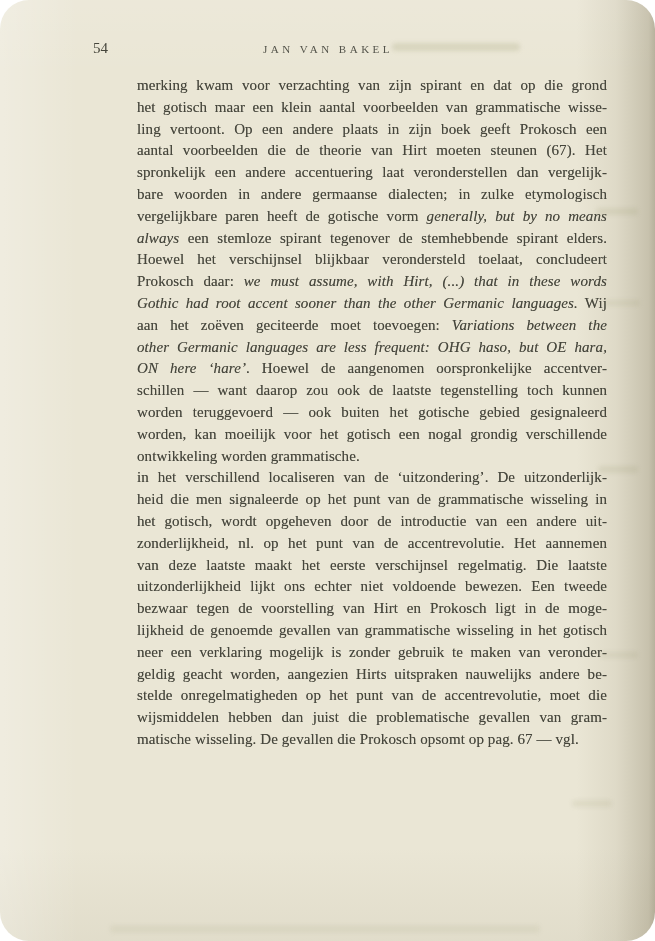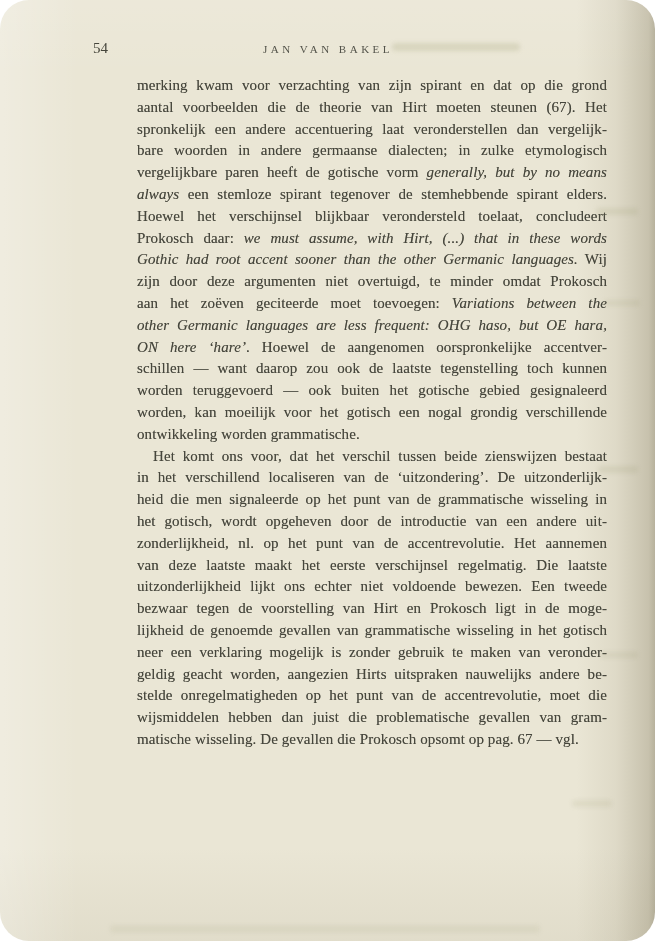--- a/index.html
+++ b/index.html
@@ -94,37 +94,37 @@
 
 <div class="page">
 
   <div class="running-head">
     <span class="page-number">54</span>
     <span class="header-title">JAN VAN BAKEL</span>
   </div>
 
   <div class="body-text">
       <div class="line"><span>merking kwam voor verzachting van zijn spirant en dat op die grond</span></div>
+      <div class="line"><span>het gotisch maar een klein aantal voorbeelden van grammatische wisse-</span></div>
+      <div class="line"><span>ling vertoont. Op een andere plaats in zijn boek geeft Prokosch een</span></div>
       <div class="line"><span>aantal voorbeelden die de theorie van Hirt moeten steunen (67). Het</span></div>
       <div class="line"><span>spronkelijk een andere accentuering laat veronderstellen dan vergelijk-</span></div>
       <div class="line"><span>bare woorden in andere germaanse dialecten; in zulke etymologisch</span></div>
       <div class="line"><span>vergelijkbare paren heeft de gotische vorm </span><i>generally, but by no means</i></div>
       <div class="line"><i>always</i><span> een stemloze spirant tegenover de stemhebbende spirant elders.</span></div>
       <div class="line"><span>Hoewel het verschijnsel blijkbaar verondersteld toelaat, concludeert</span></div>
       <div class="line"><span>Prokosch daar: </span><i>we must assume, with Hirt, (...) that in these words</i></div>
       <div class="line"><i>Gothic had root accent sooner than the other Germanic languages.</i><span> Wij</span></div>
-      <div class="line"><span>zijn door deze argumenten niet overtuigd, te minder omdat Prokosch</span></div>
       <div class="line"><span>aan het zoëven geciteerde moet toevoegen: </span><i>Variations between the</i></div>
       <div class="line"><i>other Germanic languages are less frequent: OHG haso, but OE hara,</i></div>
       <div class="line"><i>ON here ‘hare’</i><span>. Hoewel de aangenomen oorspronkelijke accentver-</span></div>
       <div class="line"><span>schillen — want daarop zou ook de laatste tegenstelling toch kunnen</span></div>
       <div class="line"><span>worden teruggevoerd — ook buiten het gotische gebied gesignaleerd</span></div>
       <div class="line"><span>worden, kan moeilijk voor het gotisch een nogal grondig verschillende</span></div>
       <div class="line end"><span>ontwikkeling worden grammatische.</span></div>
-      <div class="line indent"><span>Het komt ons voor, dat het verschil tussen beide zienswijzen bestaat</span></div>
       <div class="line"><span>in het verschillend localiseren van de ‘uitzondering’. De uitzonderlijk-</span></div>
       <div class="line"><span>heid die men signaleerde op het punt van de grammatische wisseling in</span></div>
       <div class="line"><span>het gotisch, wordt opgeheven door de introductie van een andere uit-</span></div>
       <div class="line"><span>zonderlijkheid, nl. op het punt van de accentrevolutie. Het aannemen</span></div>
       <div class="line"><span>van deze laatste maakt het eerste verschijnsel regelmatig. Die laatste</span></div>
       <div class="line"><span>uitzonderlijkheid lijkt ons echter niet voldoende bewezen. Een tweede</span></div>
       <div class="line"><span>bezwaar tegen de voorstelling van Hirt en Prokosch ligt in de moge-</span></div>
       <div class="line"><span>lijkheid de genoemde gevallen van grammatische wisseling in het gotisch</span></div>
       <div class="line"><span>neer een verklaring mogelijk is zonder gebruik te maken van veronder-</span></div>
       <div class="line"><span>geldig geacht worden, aangezien Hirts uitspraken nauwelijks andere be-</span></div>

